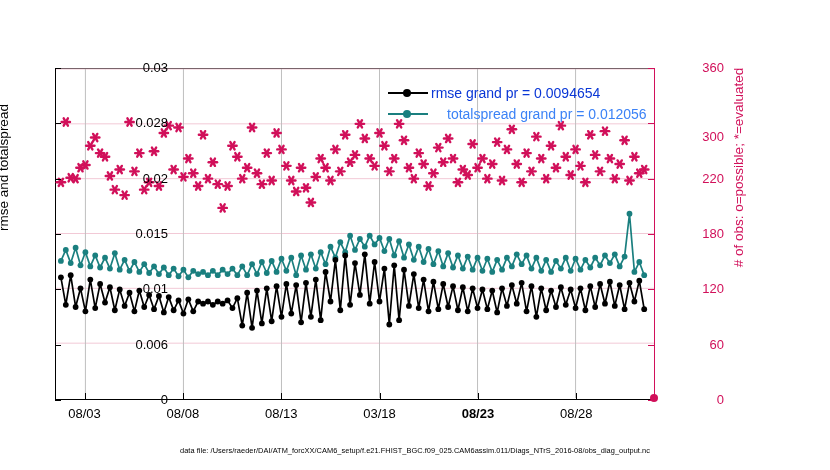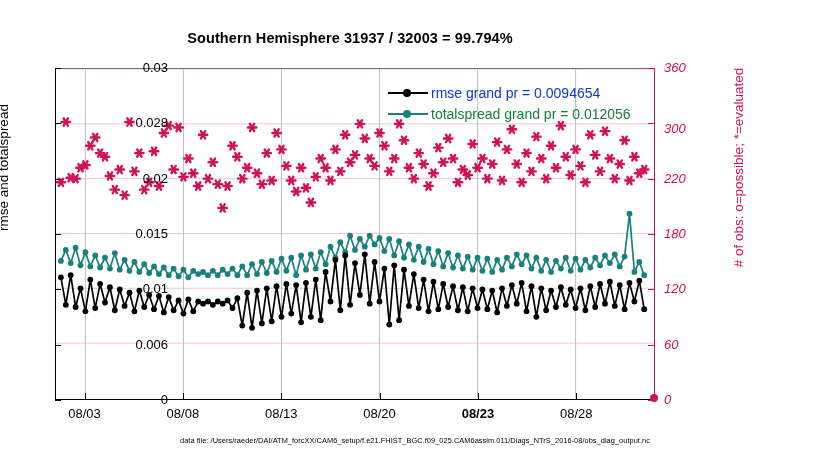--- a/index.html
+++ b/index.html
@@ -36,22 +36,22 @@
   .ytick-left-mark{position:absolute;left:-6px;width:6px;height:0;border-top:1.4px solid #000;}
   #ylabel-left{
     position:absolute;left:-232px;top:160px;width:470px;text-align:center;
     font-size:13.5px;color:#000;
     transform:rotate(-90deg);transform-origin:center center;
     white-space:nowrap;pointer-events:none;
   }
 
   
   .ytick-right{
-    position:absolute;left:664px;width:60px;text-align:left;
-    font-size:13px;color:#d1105a;transform:translateY(-8px);font-style:italic;
+    position:absolute;left:664px;width:60px;text-align:right;
+    font-size:13px;color:#d1105a;transform:translateY(-8px);
   }
   .ytick-right-mark{position:absolute;right:-6px;width:6px;height:0;border-top:1.4px solid #d1105a;}
   #ylabel-right{
     position:absolute;left:548px;top:160px;width:380px;text-align:center;
     font-size:13.5px;color:#d1105a;
     transform:rotate(-90deg);transform-origin:center center;
     white-space:nowrap;pointer-events:none;
   }
 
   
@@ -70,31 +70,30 @@
     position:absolute;left:388px;top:83px;
     display:flex;flex-direction:column;gap:2px;
   }
   .legend-row{display:flex;align-items:center;height:19px;}
   .legend-sample{width:40px;height:12px;position:relative;margin-right:3px;}
   .legend-sample .lseg{position:absolute;left:0;top:5px;width:40px;height:2.4px;}
   .legend-sample .ldot{position:absolute;left:15px;top:2px;width:8px;height:8px;border-radius:50%;}
   .legend-text{font-size:14px;color:#0a37d6;white-space:nowrap;}
 
   #footer{
-    position:absolute;left:0;top:436px;width:830px;text-align:center;
+    position:absolute;left:0;top:446px;width:830px;text-align:center;
     font-size:7.4px;color:#000;letter-spacing:0.05px;
   }
 </style>
 </head>
 <body>
 
 <div id="figure">
 
   <div class="title-block">
-    <span>Southern Hemisphere 31937 / 32003 = 99.794%</span>
   </div>
 
   <div id="plot-area">
     <svg id="grid-svg" viewBox="0 0 598 329" preserveAspectRatio="none">
         <line x1="0" y1="274.16666666666663" x2="598" y2="274.16666666666663" stroke="#f2c9d6" stroke-width="1" vector-effect="non-scaling-stroke"></line>
         <line x1="0" y1="219.33333333333331" x2="598" y2="219.33333333333331" stroke="#f2c9d6" stroke-width="1" vector-effect="non-scaling-stroke"></line>
         <line x1="0" y1="164.5" x2="598" y2="164.5" stroke="#f2c9d6" stroke-width="1" vector-effect="non-scaling-stroke"></line>
         <line x1="0" y1="109.66666666666663" x2="598" y2="109.66666666666663" stroke="#f2c9d6" stroke-width="1" vector-effect="non-scaling-stroke"></line>
         <line x1="0" y1="54.833333333333314" x2="598" y2="54.833333333333314" stroke="#f2c9d6" stroke-width="1" vector-effect="non-scaling-stroke"></line>
         <line x1="0" y1="0" x2="598" y2="0" stroke="#f2c9d6" stroke-width="1" vector-effect="non-scaling-stroke"></line>
@@ -976,31 +975,31 @@
       <div class="ytick-right" style="top: 400px;">0</div>
       <div class="ytick-right-mark" style="position: absolute; left: 648px; top: 400px; width: 7px; border-top: 1.4px solid rgb(209, 16, 90);"></div>
       <div class="ytick-right" style="top: 344.667px;">60</div>
       <div class="ytick-right-mark" style="position: absolute; left: 648px; top: 344.667px; width: 7px; border-top: 1.4px solid rgb(209, 16, 90);"></div>
       <div class="ytick-right" style="top: 289.333px;">120</div>
       <div class="ytick-right-mark" style="position: absolute; left: 648px; top: 289.333px; width: 7px; border-top: 1.4px solid rgb(209, 16, 90);"></div>
       <div class="ytick-right" style="top: 234px;">180</div>
       <div class="ytick-right-mark" style="position: absolute; left: 648px; top: 234px; width: 7px; border-top: 1.4px solid rgb(209, 16, 90);"></div>
       <div class="ytick-right" style="top: 178.667px;">220</div>
       <div class="ytick-right-mark" style="position: absolute; left: 648px; top: 178.667px; width: 7px; border-top: 1.4px solid rgb(209, 16, 90);"></div>
-      <div class="ytick-right" style="top: 129px;">300</div>
+      <div class="ytick-right" style="top: 137px;">300</div>
       <div class="ytick-right-mark" style="position: absolute; left: 648px; top: 123.333px; width: 7px; border-top: 1.4px solid rgb(209, 16, 90);"></div>
       <div class="ytick-right" style="top: 68px;">360</div>
       <div class="ytick-right-mark" style="position: absolute; left: 648px; top: 68px; width: 7px; border-top: 1.4px solid rgb(209, 16, 90);"></div>
       <div class="xtick" style="left: 84.5082px;">08/03</div>
       <div class="xtick-mark" style="position: absolute; left: 84.5082px; top: 393px; height: 7px; border-left: 1.4px solid rgb(0, 0, 0);"></div>
       <div class="xtick" style="left: 182.869px;">08/08</div>
       <div class="xtick-mark" style="position: absolute; left: 182.869px; top: 393px; height: 7px; border-left: 1.4px solid rgb(0, 0, 0);"></div>
       <div class="xtick" style="left: 281.23px;">08/13</div>
       <div class="xtick-mark" style="position: absolute; left: 281.23px; top: 393px; height: 7px; border-left: 1.4px solid rgb(0, 0, 0);"></div>
-      <div class="xtick" style="left: 379.59px;">08/20</div>
+      <div class="xtick" style="left: 379.59px;">03/18</div>
       <div class="xtick-mark" style="position: absolute; left: 379.59px; top: 393px; height: 7px; border-left: 1.4px solid rgb(0, 0, 0);"></div>
       <div class="xtick" style="left: 477.951px; font-weight: bold;">08/23</div>
       <div class="xtick-mark" style="position: absolute; left: 477.951px; top: 393px; height: 7px; border-left: 1.4px solid rgb(0, 0, 0);"></div>
       <div class="xtick" style="left: 576.311px;">08/28</div>
       <div class="xtick-mark" style="position: absolute; left: 576.311px; top: 393px; height: 7px; border-left: 1.4px solid rgb(0, 0, 0);"></div>
     </div>
 
   <div id="ylabel-left">rmse and totalspread</div>
   <div id="ylabel-right"># of obs: o=possible; *=evaluated</div>
 
@@ -1010,19 +1009,19 @@
           <span class="lseg" style="background: rgb(0, 0, 0);"></span>
           <span class="ldot" style="background: rgb(0, 0, 0);"></span>
         </span>
         <span class="legend-text" style="color: rgb(10, 55, 214);">rmse grand pr = 0.0094654</span>
       </div>
       <div class="legend-row">
         <span class="legend-sample">
           <span class="lseg" style="background: rgb(26, 127, 127);"></span>
           <span class="ldot" style="background: rgb(26, 127, 127);"></span>
         </span>
-        <span class="legend-text" style="color: #15803d;">totalspread grand pr = 0.012056</span>
+        <span class="legend-text" style="color: #3b82f6; margin-left: 16px;">totalspread grand pr = 0.012056</span>
       </div>
     </div>
 
   <div id="footer">data file: /Users/raeder/DAI/ATM_forcXX/CAM6_setup/f.e21.FHIST_BGC.f09_025.CAM6assim.011/Diags_NTrS_2016-08/obs_diag_output.nc</div>
 
 </div>
 
 </body></html>

